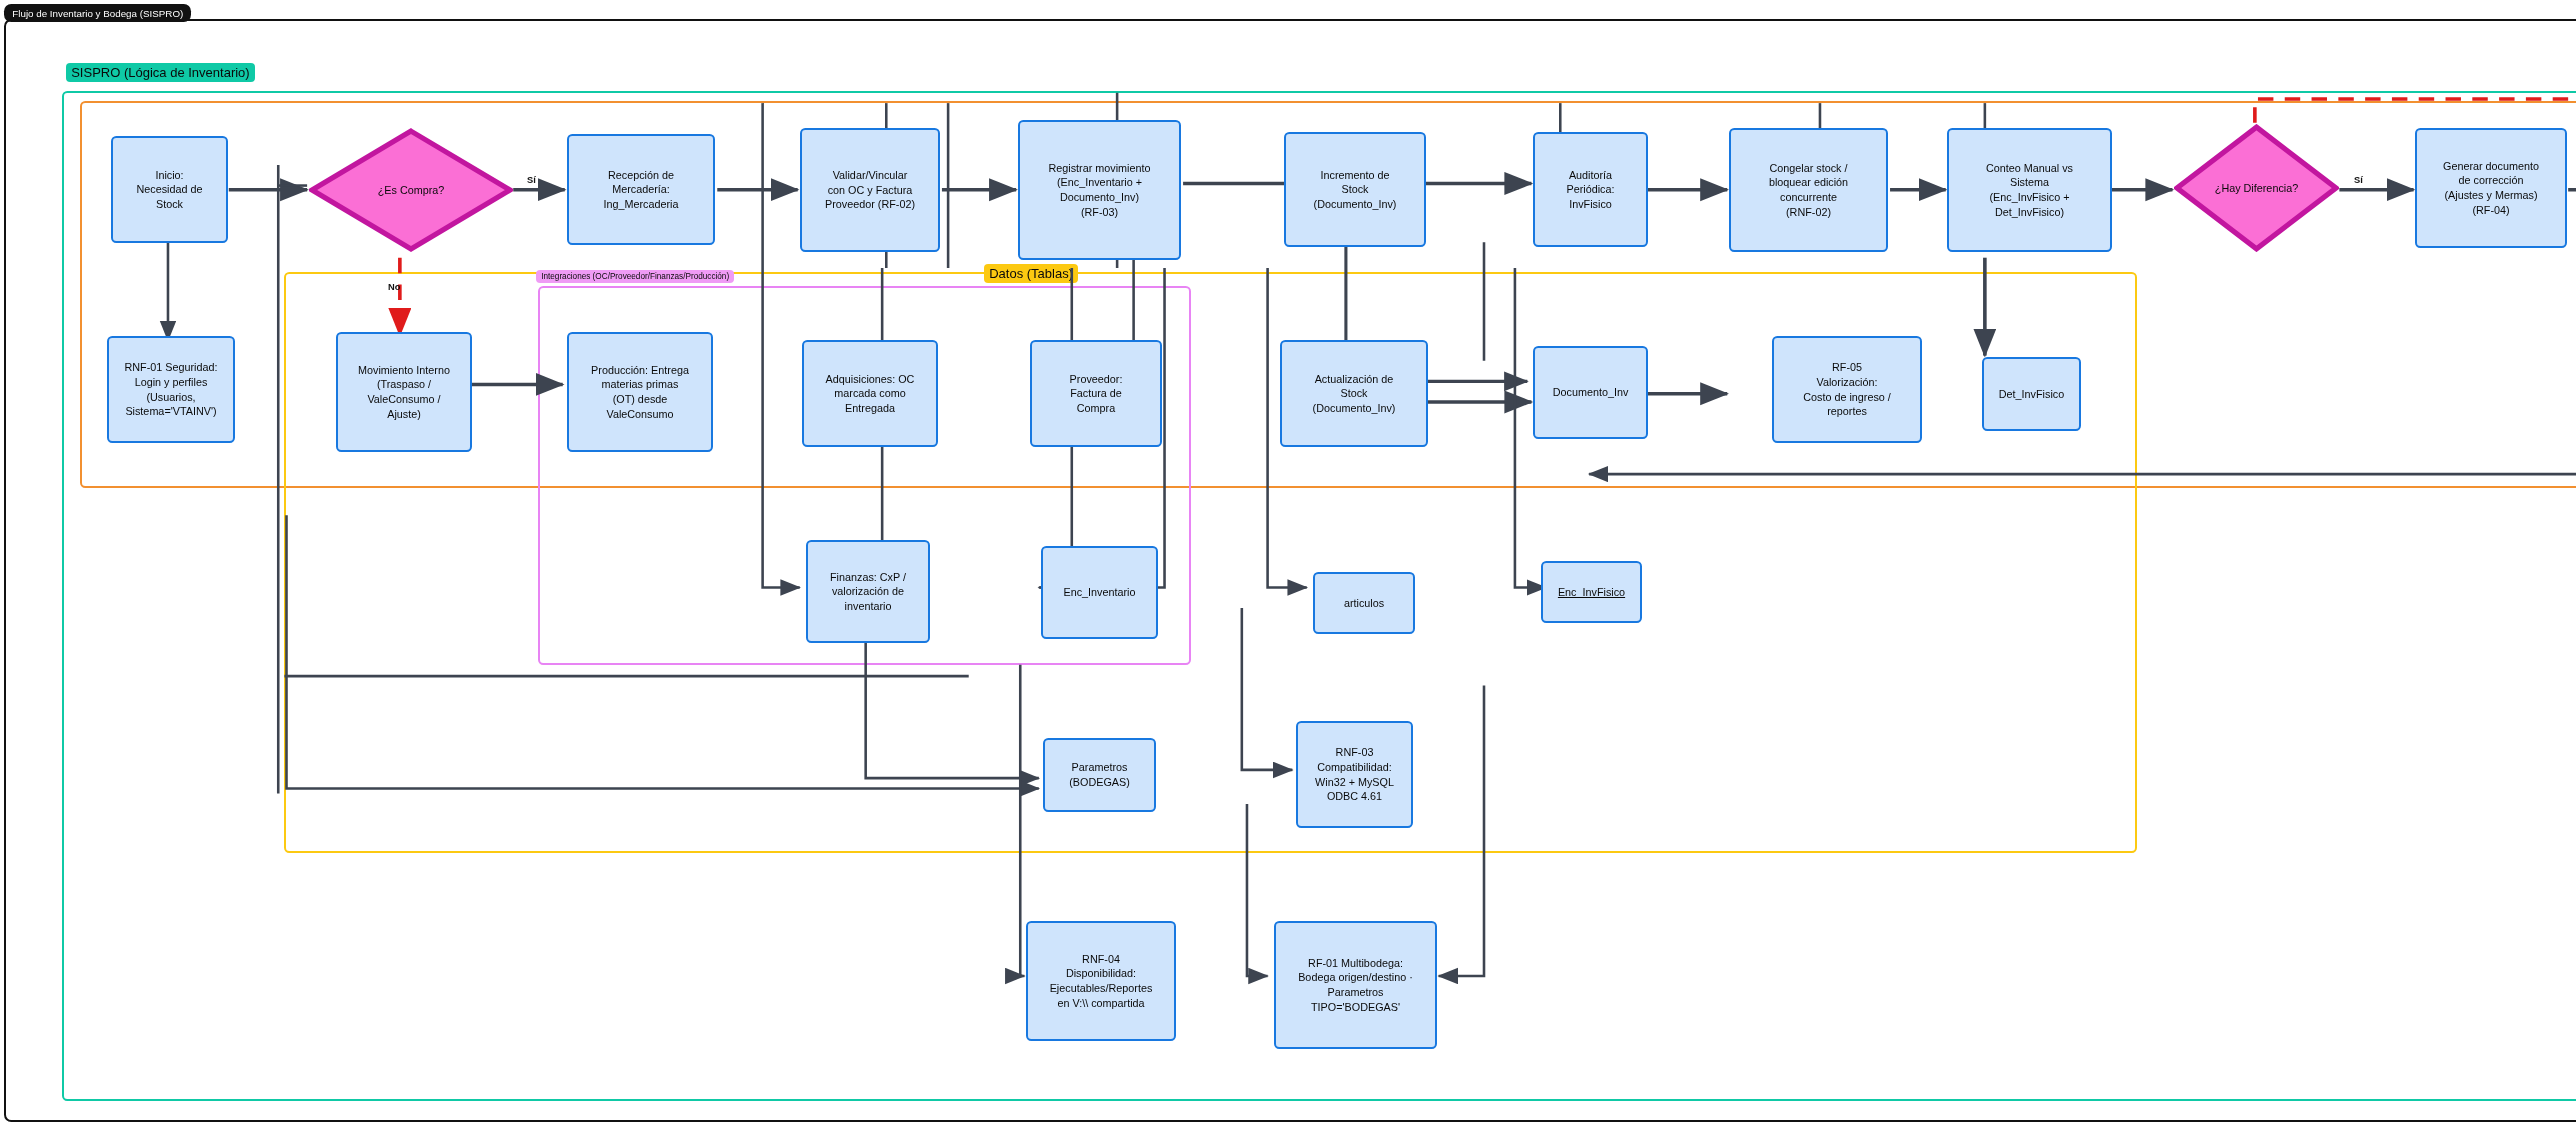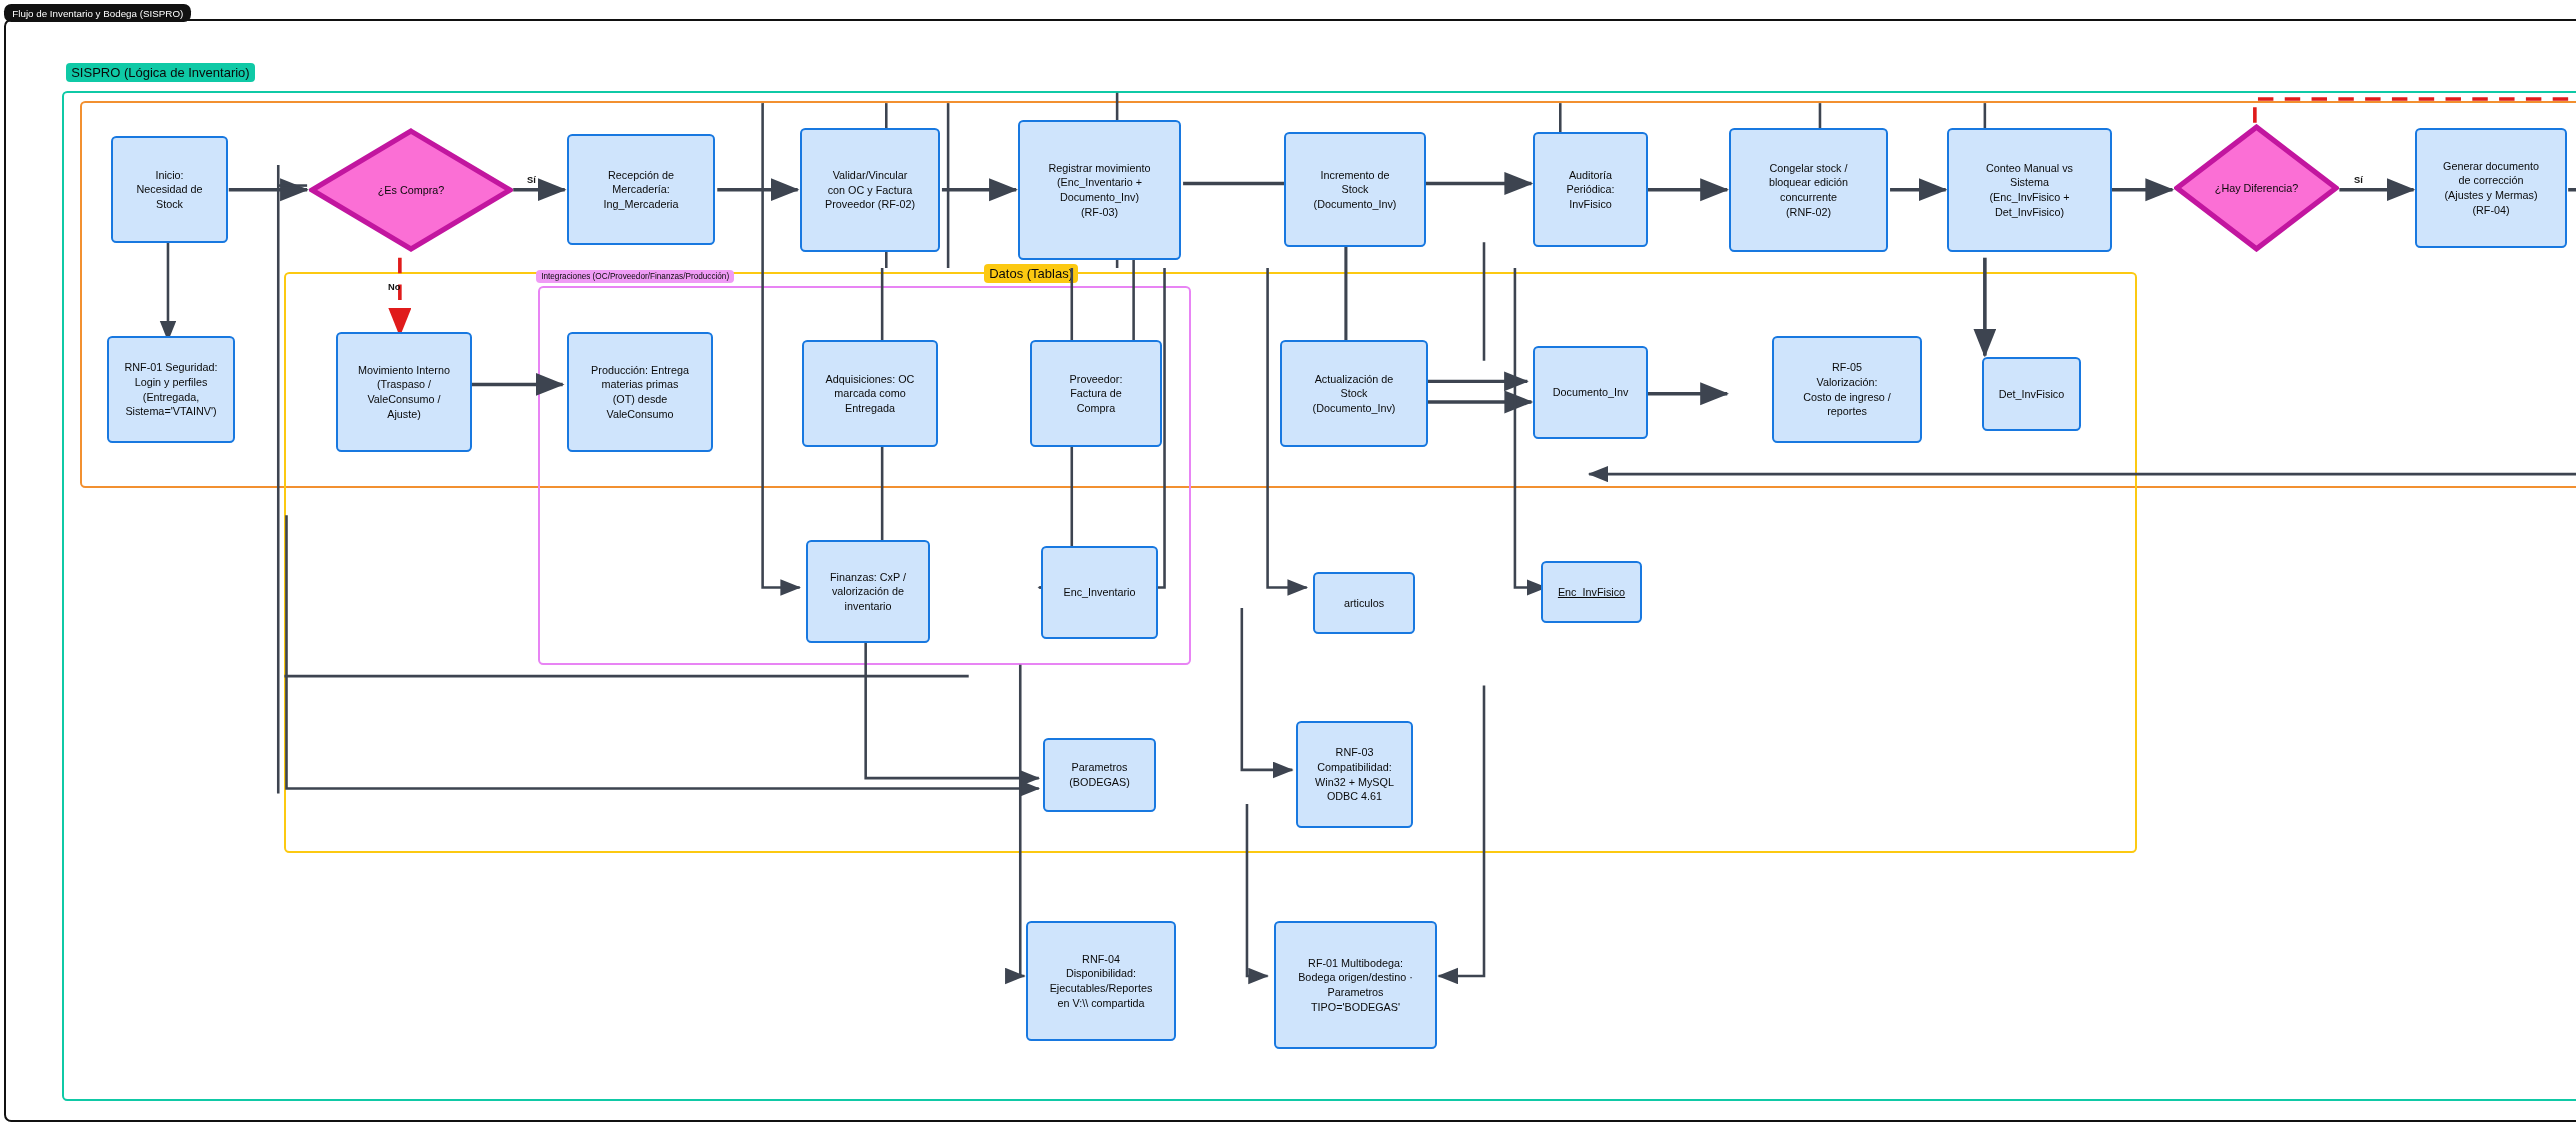--- a/index.html
+++ b/index.html
@@ -202,21 +202,21 @@
       <span>de corrección</span>
       <span>(Ajustes y Mermas)</span>
       <span>(RF-04)</span>
     </span>
   </div>
 
   <div class="node" style="left:107px;top:336px;width:128px;height:107px;">
     <span>
       <span>RNF-01 Seguridad:</span>
       <span>Login y perfiles</span>
-      <span>(Entregada,</span>
+      <span>(Usuarios,</span>
       <span>Sistema='VTAINV')</span>
     </span>
   </div>
 
   <div class="node" style="left:336px;top:332px;width:136px;height:120px;">
     <span>
       <span>Movimiento Interno</span>
       <span>(Traspaso /</span>
       <span>ValeConsumo /</span>
       <span>Ajuste)</span>

